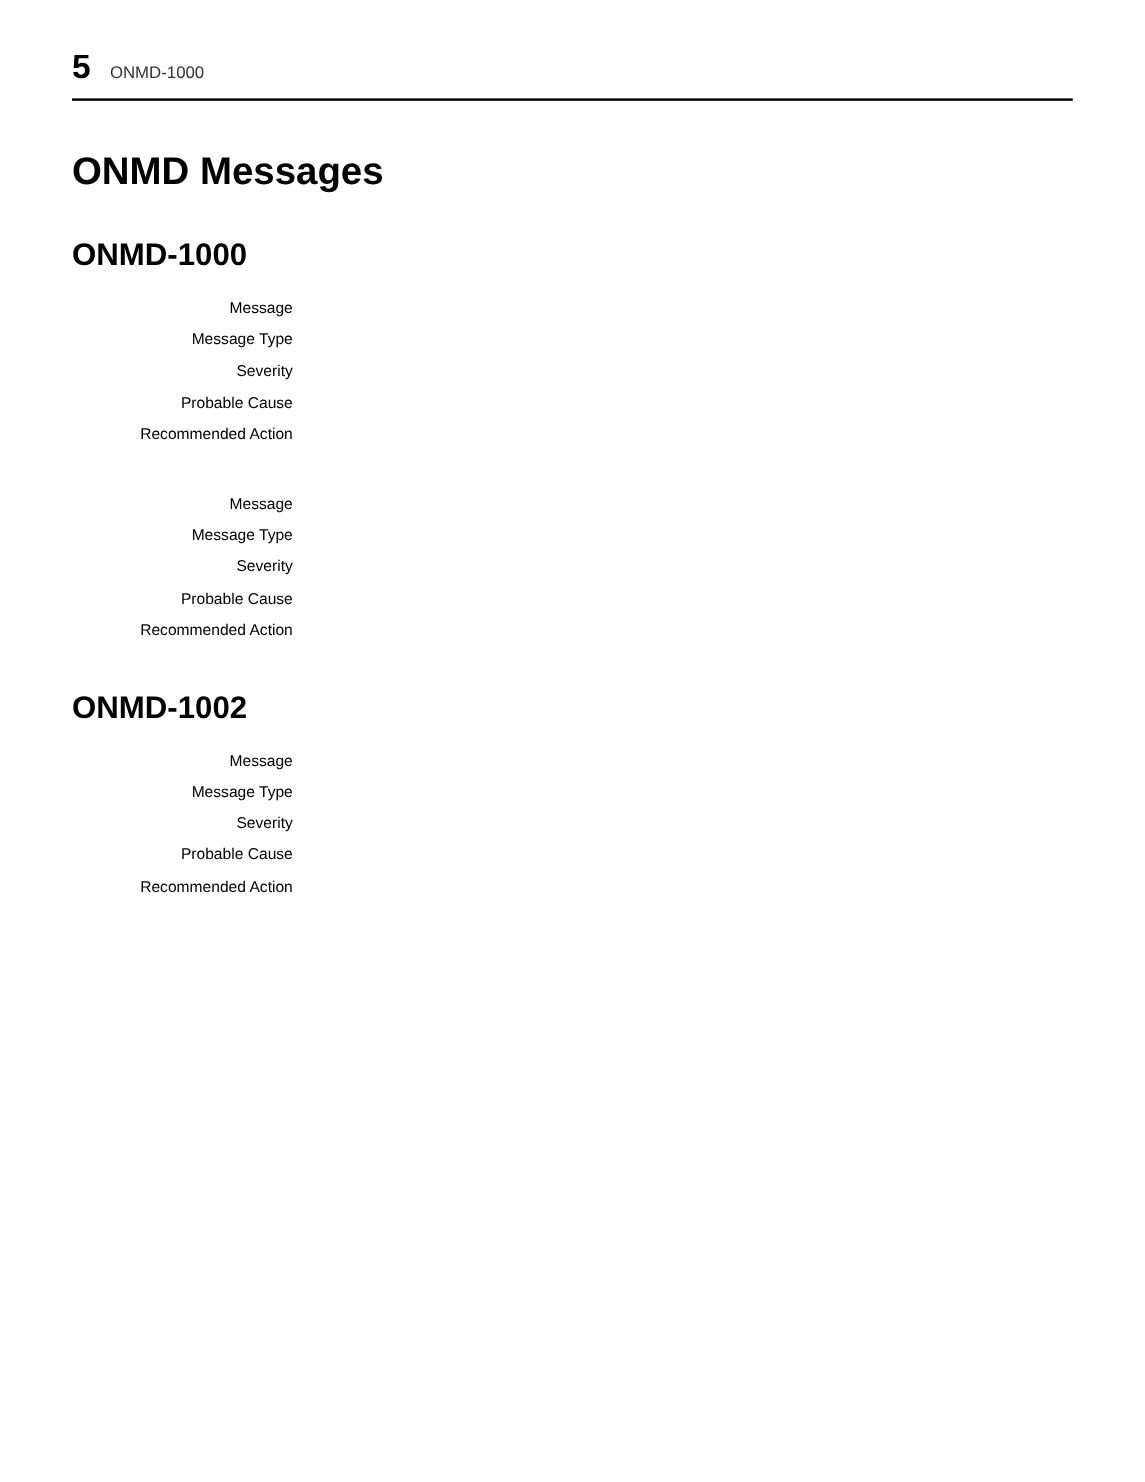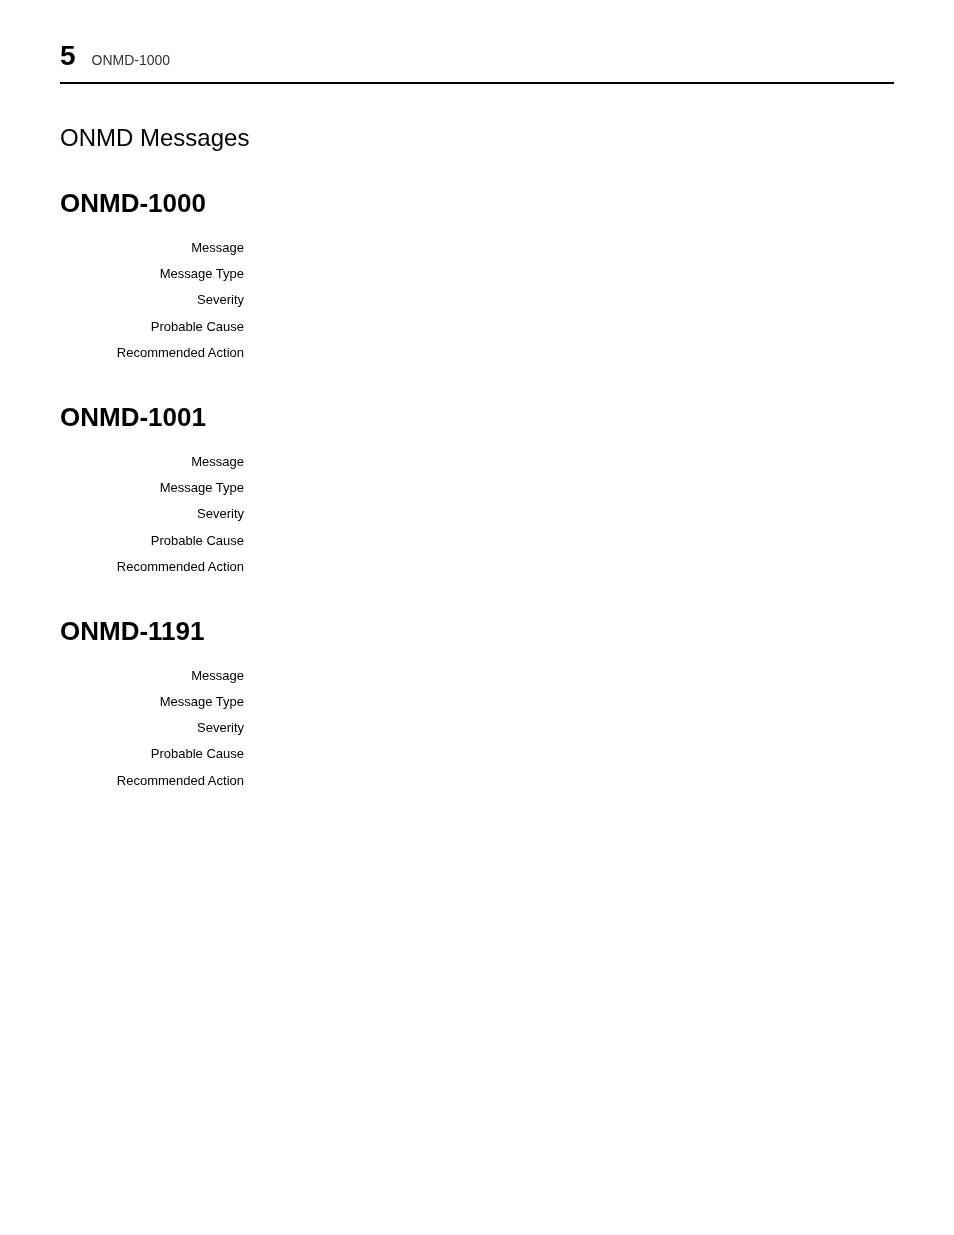--- a/index.html
+++ b/index.html
@@ -30,22 +30,22 @@
       font-size: 28px;
       font-weight: bold;
     }
 
     .page-breadcrumb {
       font-size: 14px;
       color: #333;
     }
 
     .page-title {
-      font-size: 24px;
-      font-weight: normal;
+      font-size: 32px;
+      font-weight: bold;
       margin-bottom: 36px;
       margin-top: 24px;
     }
 
     .message-section {
       margin-bottom: 40px;
     }
 
     .message-code {
       font-size: 26px;
@@ -102,21 +102,20 @@
       <div class="field-row">
         <div class="field-label">Probable Cause</div>
         <div class="field-value"></div>
       </div>
       <div class="field-row">
         <div class="field-label">Recommended Action</div>
         <div class="field-value"></div>
       </div>
     </div>
     <div class="message-section">
-      <div class="message-code">ONMD-1001</div>
       <div class="field-row">
         <div class="field-label">Message</div>
         <div class="field-value"></div>
       </div>
       <div class="field-row">
         <div class="field-label">Message Type</div>
         <div class="field-value"></div>
       </div>
       <div class="field-row">
         <div class="field-label">Severity</div>
@@ -125,21 +124,21 @@
       <div class="field-row">
         <div class="field-label">Probable Cause</div>
         <div class="field-value"></div>
       </div>
       <div class="field-row">
         <div class="field-label">Recommended Action</div>
         <div class="field-value"></div>
       </div>
     </div>
     <div class="message-section">
-      <div class="message-code">ONMD-1191</div>
+      <div class="message-code">ONMD-1002</div>
       <div class="field-row">
         <div class="field-label">Message</div>
         <div class="field-value"></div>
       </div>
       <div class="field-row">
         <div class="field-label">Message Type</div>
         <div class="field-value"></div>
       </div>
       <div class="field-row">
         <div class="field-label">Severity</div>

